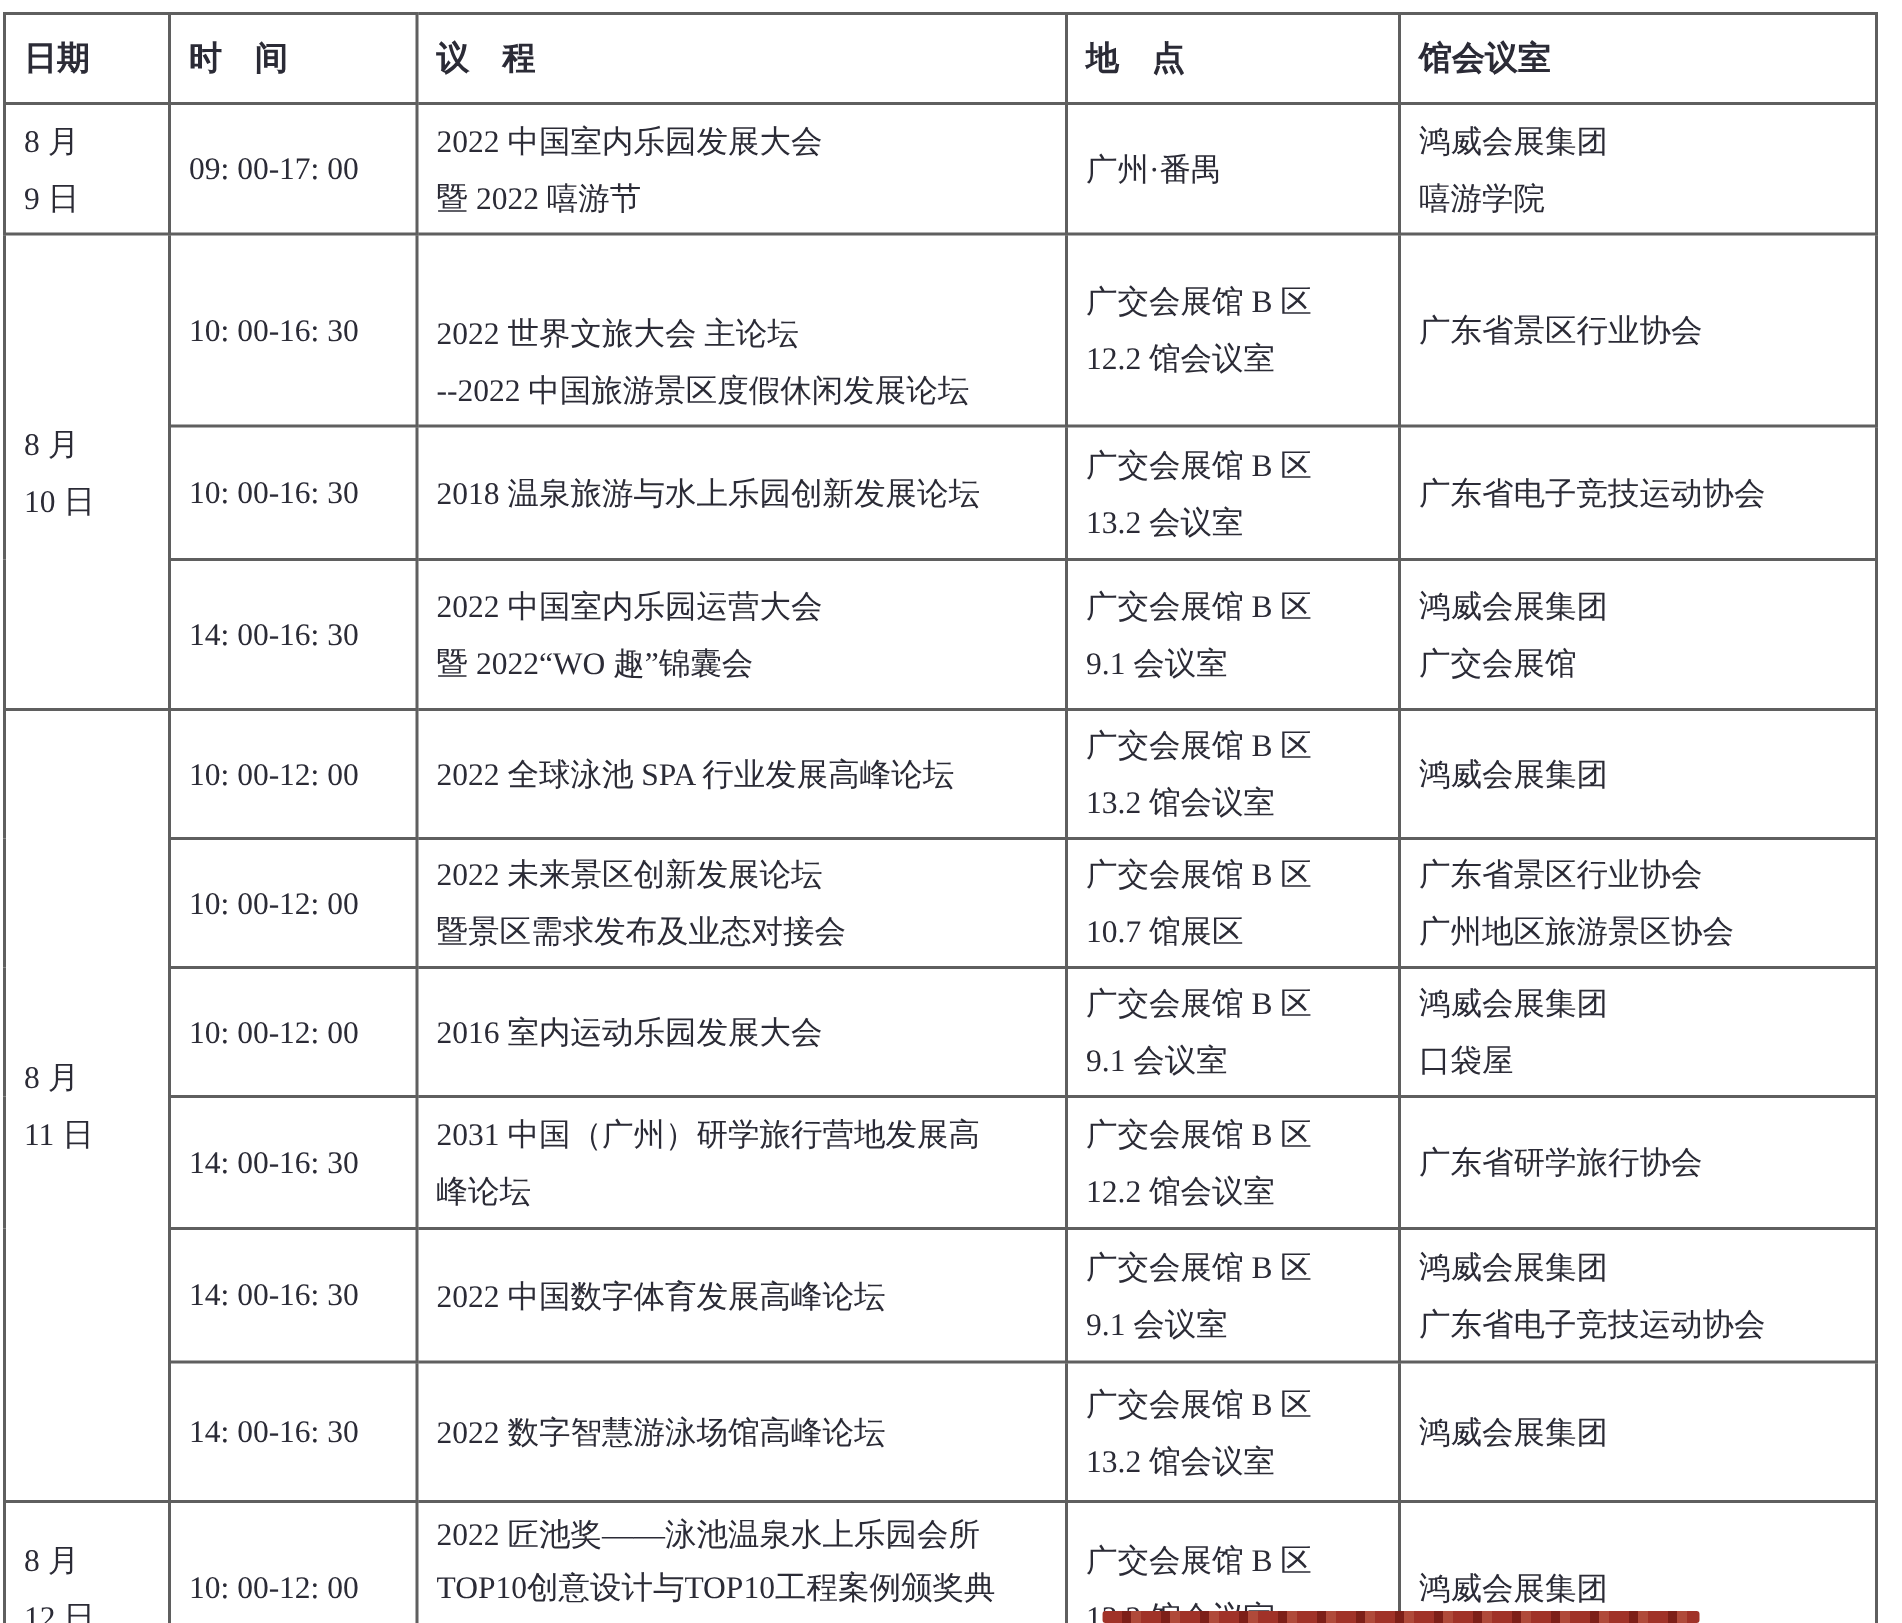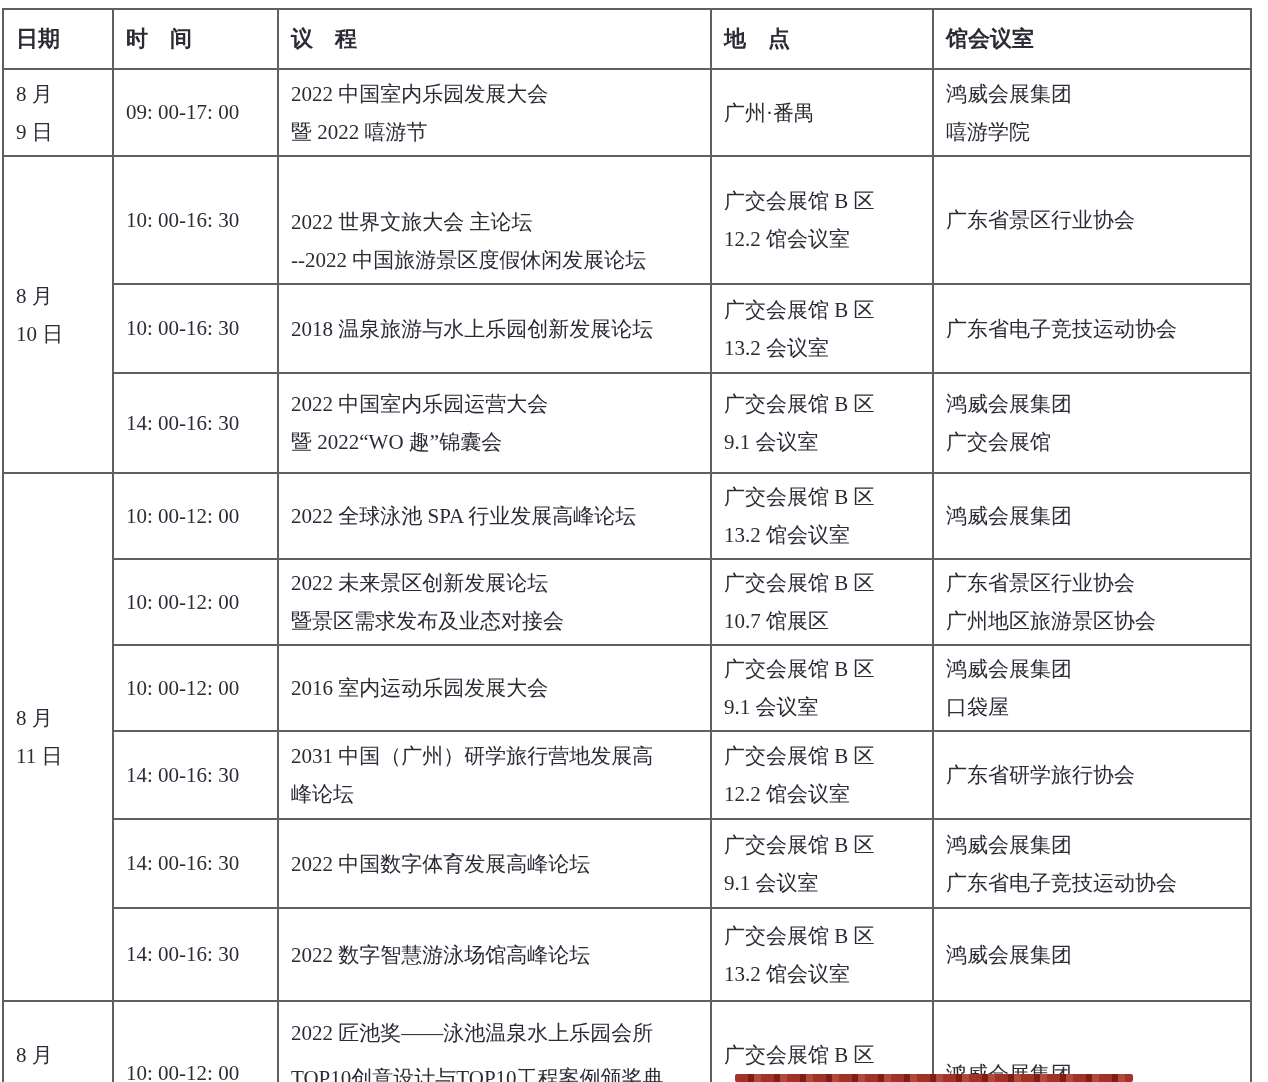--- a/index.html
+++ b/index.html
@@ -20,21 +20,21 @@
     padding:4px 8px 4px 12px;
     font-size:21px;
     text-align:left;
     overflow:hidden;
   }
   th{
     font-weight:bold;
     font-size:22px;
   }
   .line{display:block;line-height:38px;}
-  .line-sm{display:block;line-height:35px;margin-top:10px;}
+  .line-sm{display:block;line-height:35px;}
   .bold{font-weight:normal;margin-top:42px;}
   
   .red-fragment{
     position:absolute;left:735px;top:1074px;width:398px;height:8px;
     background:repeating-linear-gradient(90deg,#a03228 0 13px,#7d1f18 13px 19px,#b04a3a 19px 26px);
     border-radius:2px;
   }
 </style>
 </head>
 <body>

